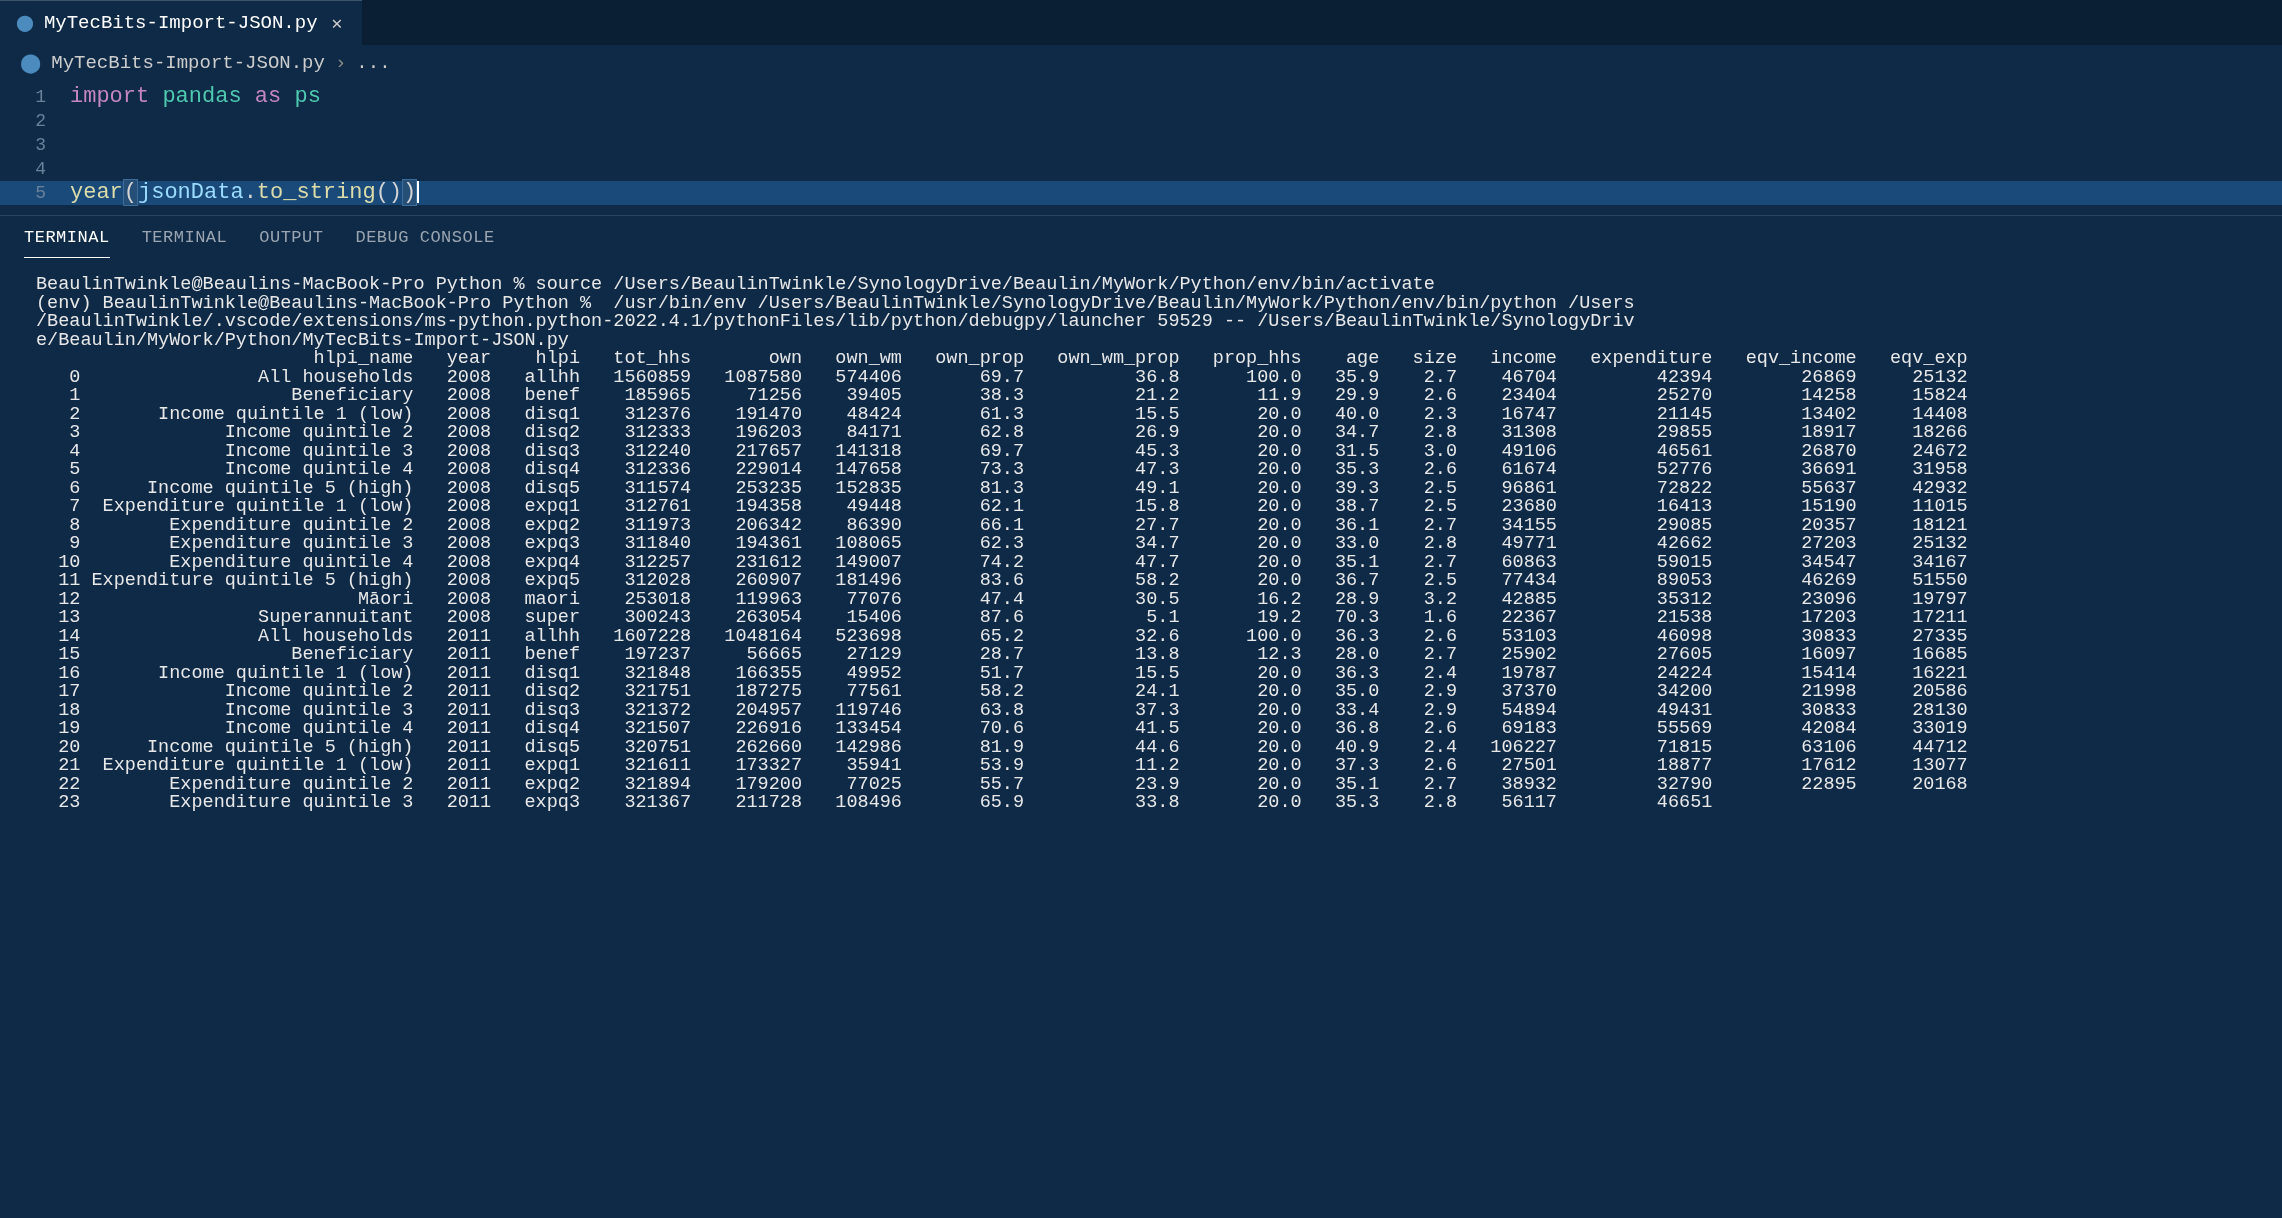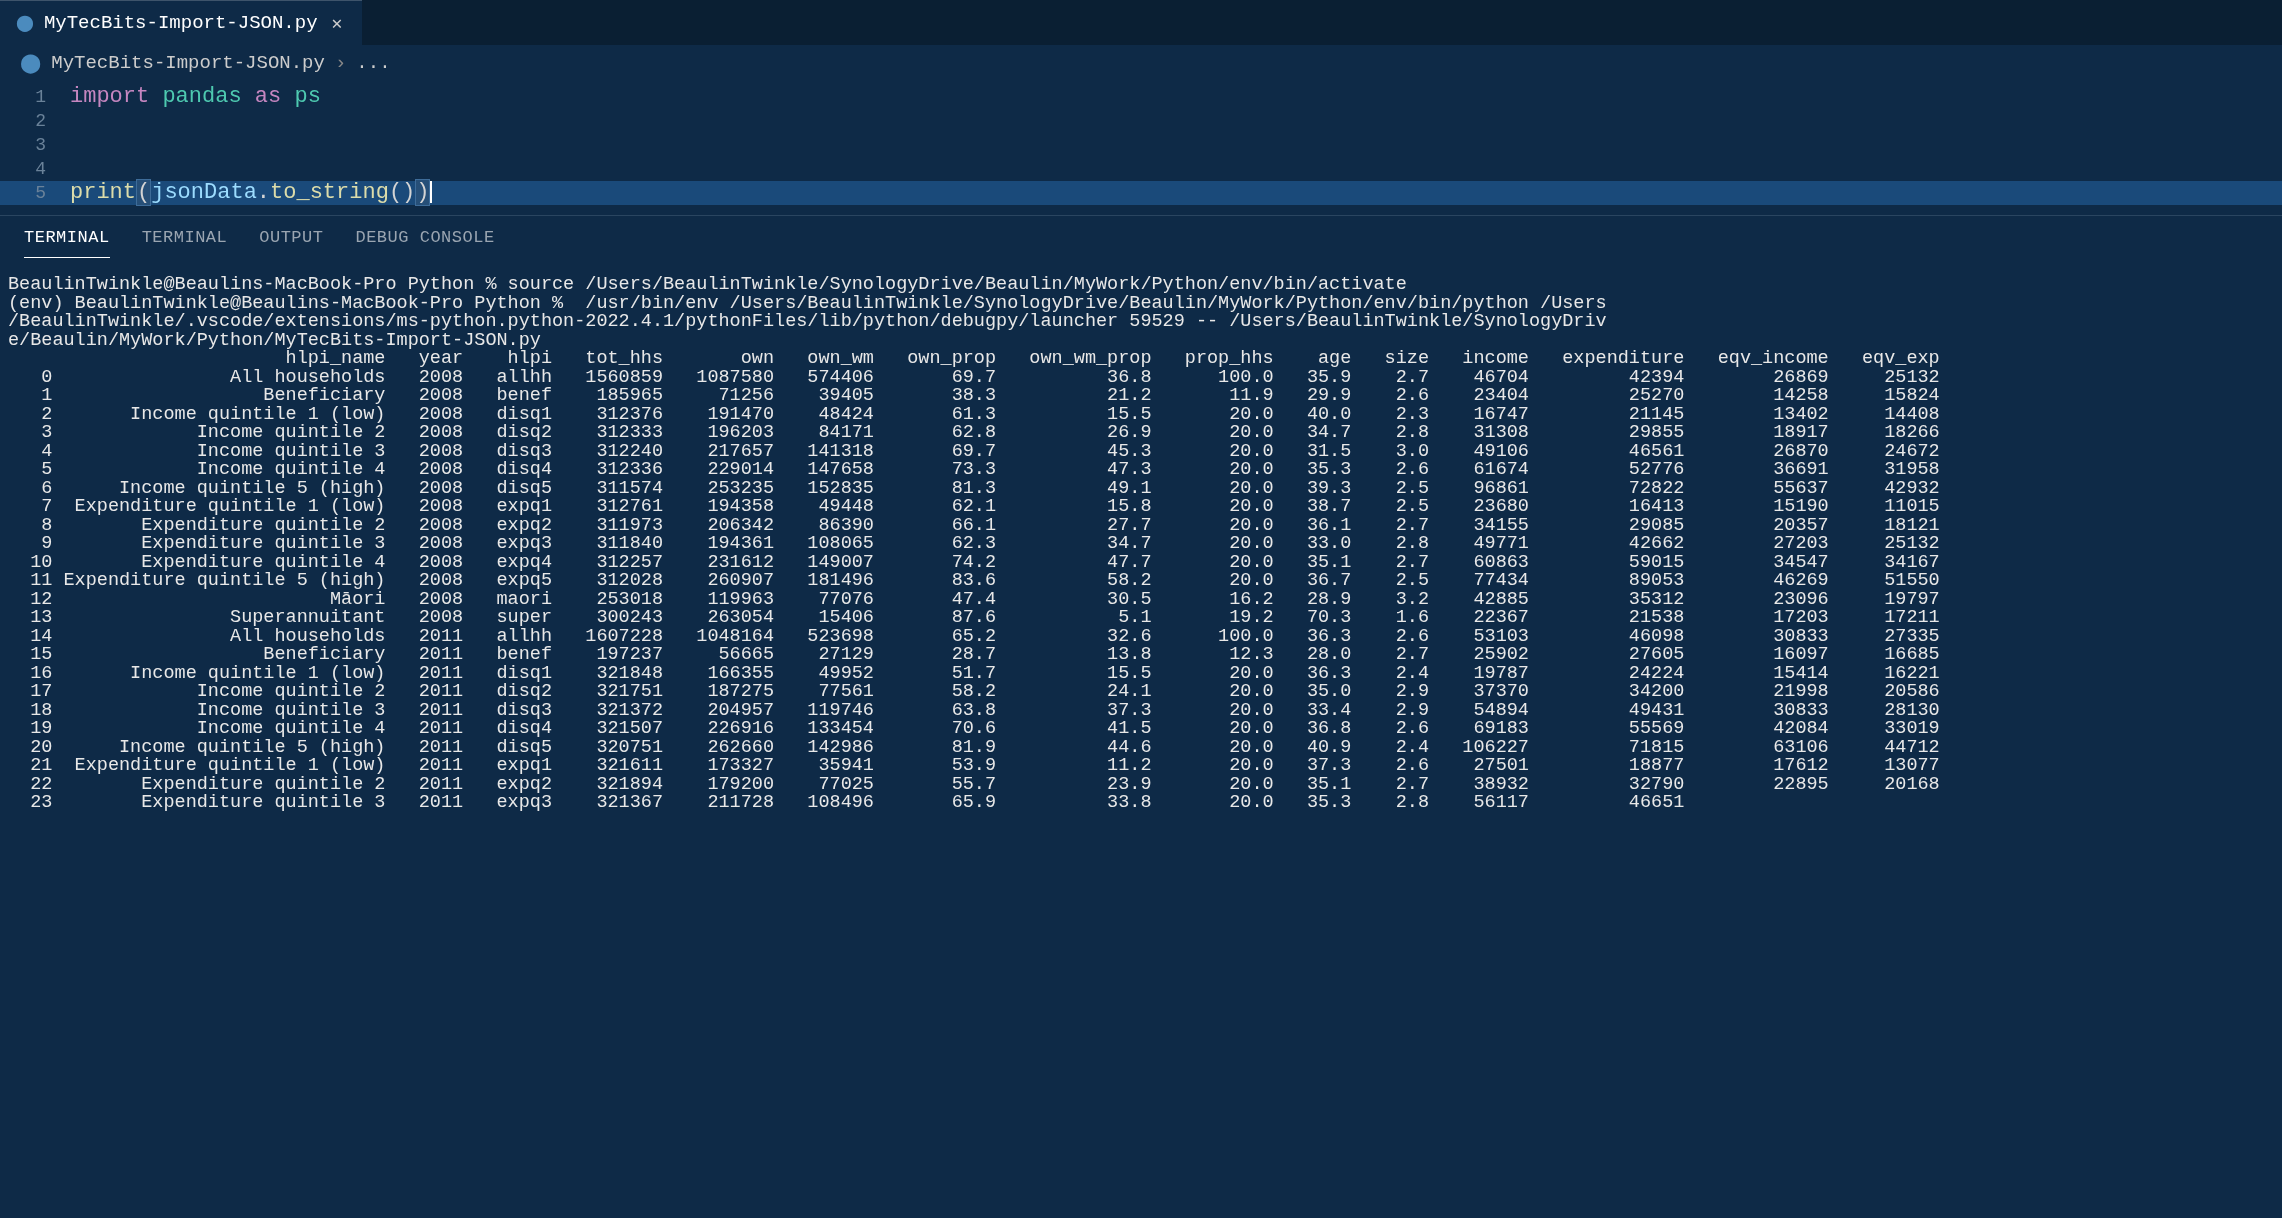--- a/index.html
+++ b/index.html
@@ -89,21 +89,21 @@
     color: #9aa5b1;
     padding-bottom: 10px;
     cursor: pointer;
     letter-spacing: 0.5px;
   }
   .panel-tab.active {
     color: #ffffff;
     border-bottom: 1px solid #ffffff;
   }
   .terminal {
-    padding: 18px 8px;
+    padding: 18px 36px;
     font-size: 18.5px;
     line-height: 1.0;
     white-space: pre;
     color: #e8e8e8;
     overflow: hidden;
   }
   .term-line { white-space: pre; }
 </style>
 </head>
 <body>
@@ -134,21 +134,21 @@
   </div>
   <div class="line">
     <div class="gutter">3</div>
   </div>
   <div class="line">
     <div class="gutter">4</div>
     <div class="code"></div>
   </div>
   <div class="line current">
     <div class="gutter">5</div>
-    <div class="code"><span class="tok-fn">print</span><span class="tok-punc tok-hl">(</span><span class="tok-var">jsonData</span><span class="tok-punc">.</span><span class="tok-fn">to_string</span><span class="tok-punc">()</span><span class="tok-punc tok-hl">)</span><span class="cursor"></span></div>
+    <div class="code"><span class="tok-fn">year</span><span class="tok-punc tok-hl">(</span><span class="tok-var">jsonData</span><span class="tok-punc">.</span><span class="tok-fn">to_string</span><span class="tok-punc">()</span><span class="tok-punc tok-hl">)</span><span class="cursor"></span></div>
   </div>
 </div>
 
 <div class="panel-bar">
   <div class="panel-tab active">TERMINAL</div>
   <div class="panel-tab">TERMINAL</div>
   <div class="panel-tab">OUTPUT</div>
   <div class="panel-tab">DEBUG CONSOLE</div>
 </div>
 

